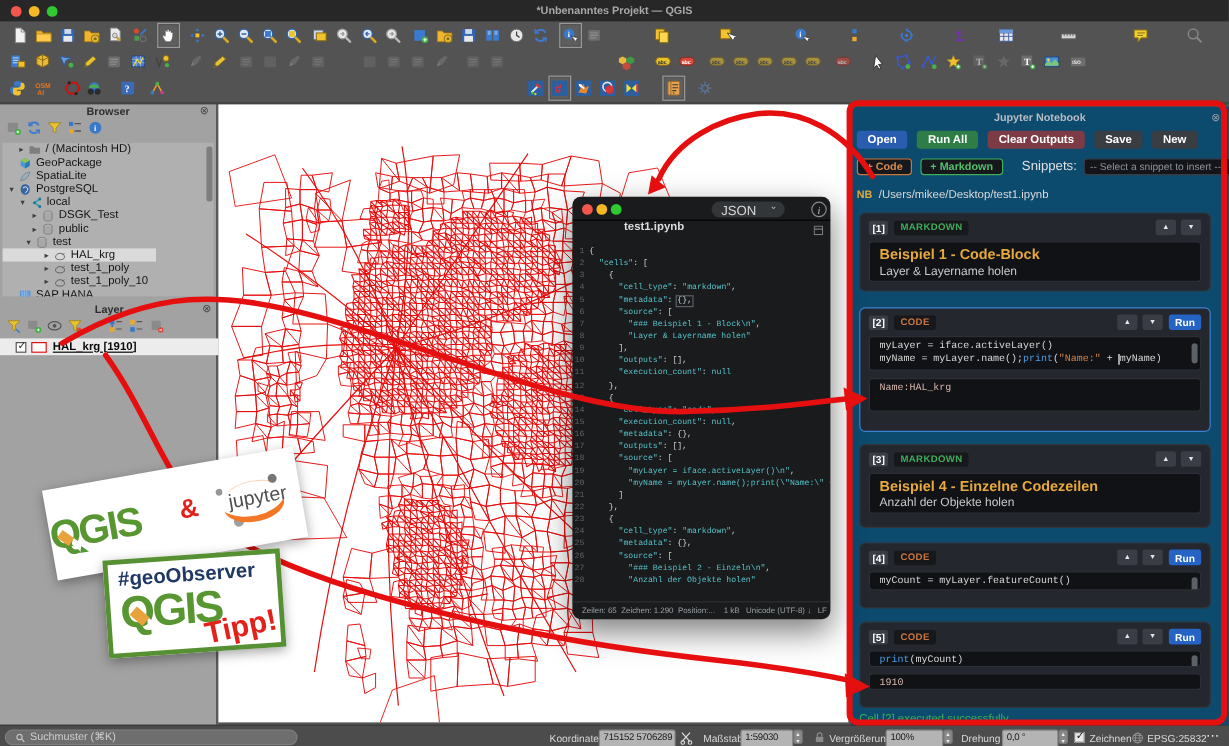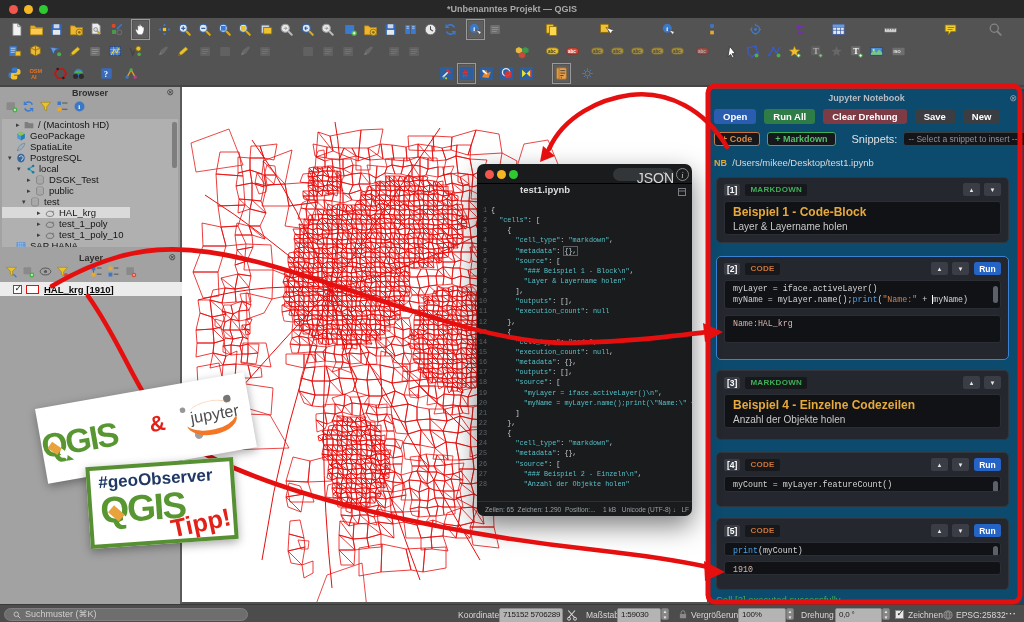--- a/index.html
+++ b/index.html
@@ -30,21 +30,21 @@
 #lrow { position:absolute; left:0; top:32px; width:182px; height:14px; background:#ececec; display:flex; align-items:center; }
 #lrow .cb { width:9px; height:9px; background:#fdfdfd; border:1px solid #555; margin-left:13px; position:relative; }
 #lrow .cb:after { content:"\2713"; position:absolute; left:0.5px; top:-2.5px; font-size:9px; color:#222; }
 #lrow .sw { width:13px; height:9px; background:#fff; border:1.6px solid #e60f0f; margin-left:4px; }
 #lrow .lt { font-size:9.5px; font-weight:bold; text-decoration:underline; color:#0a0a0a; margin-left:5px; }
 #canvas { position:absolute; left:182px; top:85px; width:525px; height:517px; background:#fff; overflow:hidden; }
 #canvas svg { position:absolute; left:0; top:3px; }
 #editor { position:absolute; left:477px; top:164px; width:215px; height:352px; background:#191b1d; border-radius:7px; box-shadow:0 10px 26px rgba(0,0,0,0.5); overflow:hidden; }
 #etitle { position:relative; height:20px; border-bottom:1px solid #000; }
 #etitle .t { position:absolute; left:43px; top:20px; color:#dcdcdc; font-size:9.5px; font-weight:bold; }
-#ejson { position:absolute; left:136px; top:4px; width:61px; height:13px; background:#333639; border-radius:6.5px; color:#d8d8d8; font-size:14px; padding:1.5px 0 0 8px;text-align:right; }
+#ejson { position:absolute; left:116px; top:4px; width:61px; height:13px; background:#333639; border-radius:6.5px; color:#d8d8d8; font-size:11px; padding:1.5px 0 0 8px; }
 #ejson:after { content:"\2304"; position:absolute; right:6px; top:-1px; font-size:8px; color:#aaa; }
 #einfo { position:absolute; left:199px; top:4px; width:13px; height:13px; border:1px solid #8a8a8a; border-radius:50%; color:#c8c8c8; font-size:8.5px; text-align:center; line-height:12px; font-family:"Liberation Serif",serif; font-style:italic; }
 #ebody { position:absolute; left:0; top:42px; width:215px; height:300px; overflow:hidden; font-family:"Liberation Mono",monospace; font-size:6.8px; }
 .jline { height:10.15px; display:flex; white-space:pre; }
 .lnum { width:14px; text-align:right; color:#5e6468; flex:none; padding-right:4px; }
 .jcode { color:#cdd3d8; }
 .jcode i { font-style:normal; }
 #estatus { position:absolute; left:0; bottom:0; width:215px; height:15px; border-top:1px solid #2e3032; color:#9aa0a4; font-size:6.6px; display:flex; align-items:center; padding-left:8px; white-space:pre; }
 #jpanel { position:absolute; left:709px; top:89px; width:315px; height:519px; background:#0c4a6e; color:#e8e8e8; }
 #jpanel .phead2 { position:relative; text-align:center; font-size:9px; font-weight:bold; color:#b8bcc2; padding-top:4px; }
@@ -984,21 +984,21 @@
         <div class="jline"><span class="lnum">27</span><span class="jcode">        <i style="color:#56c2c9">"### Beispiel 2 - Einzeln\n"</i>,</span></div>
         <div class="jline"><span class="lnum">28</span><span class="jcode">        <i style="color:#56c2c9">"Anzahl der Objekte holen"</i></span></div>
       </div>
   <div id="estatus">Zeilen: 65  Zeichen: 1.290  Position:...    1 kB   Unicode (UTF-8) ↓   LF   ↓</div>
 </div>
 <div id="jpanel">
   <div class="phead2">Jupyter Notebook<span style="position:absolute;right:7px;top:4px;font-weight:normal;color:#9aa0a6;font-size:9px">⊗</span></div>
   <div class="btnrow">
     <span class="btn" style="background:#2a5db0">Open</span>
     <span class="btn" style="background:#2f7d46">Run All</span>
-    <span class="btn" style="background:#7d3b46">Clear Drehung</span>
+    <span class="btn" style="background:#7d3b46">Clear Outputs</span>
     <span class="btn" style="background:#3a3d42">Save</span>
     <span class="btn" style="background:#3a3d42">New</span>
   </div>
   <div class="btnrow2">
     <span class="obtn" style="border:1px solid #c9763d;color:#d98a4a;margin-right:7px">+ Code</span>
     <span class="obtn" style="border:1px solid #3fae58;color:#53c06a;margin-right:16px">+ Markdown</span>
     <span style="font-size:11px;color:#e0e0e0;margin-right:6px">Snippets:</span>
     <span id="snipsel">-- Select a snippet to insert --</span>
   </div>
   <div id="nbrow"><span style="color:#e0a93e;font-weight:bold;font-size:9px">NB</span>&nbsp;&nbsp;<span style="color:#dadada">/Users/mikee/Desktop/test1.ipynb</span></div>

